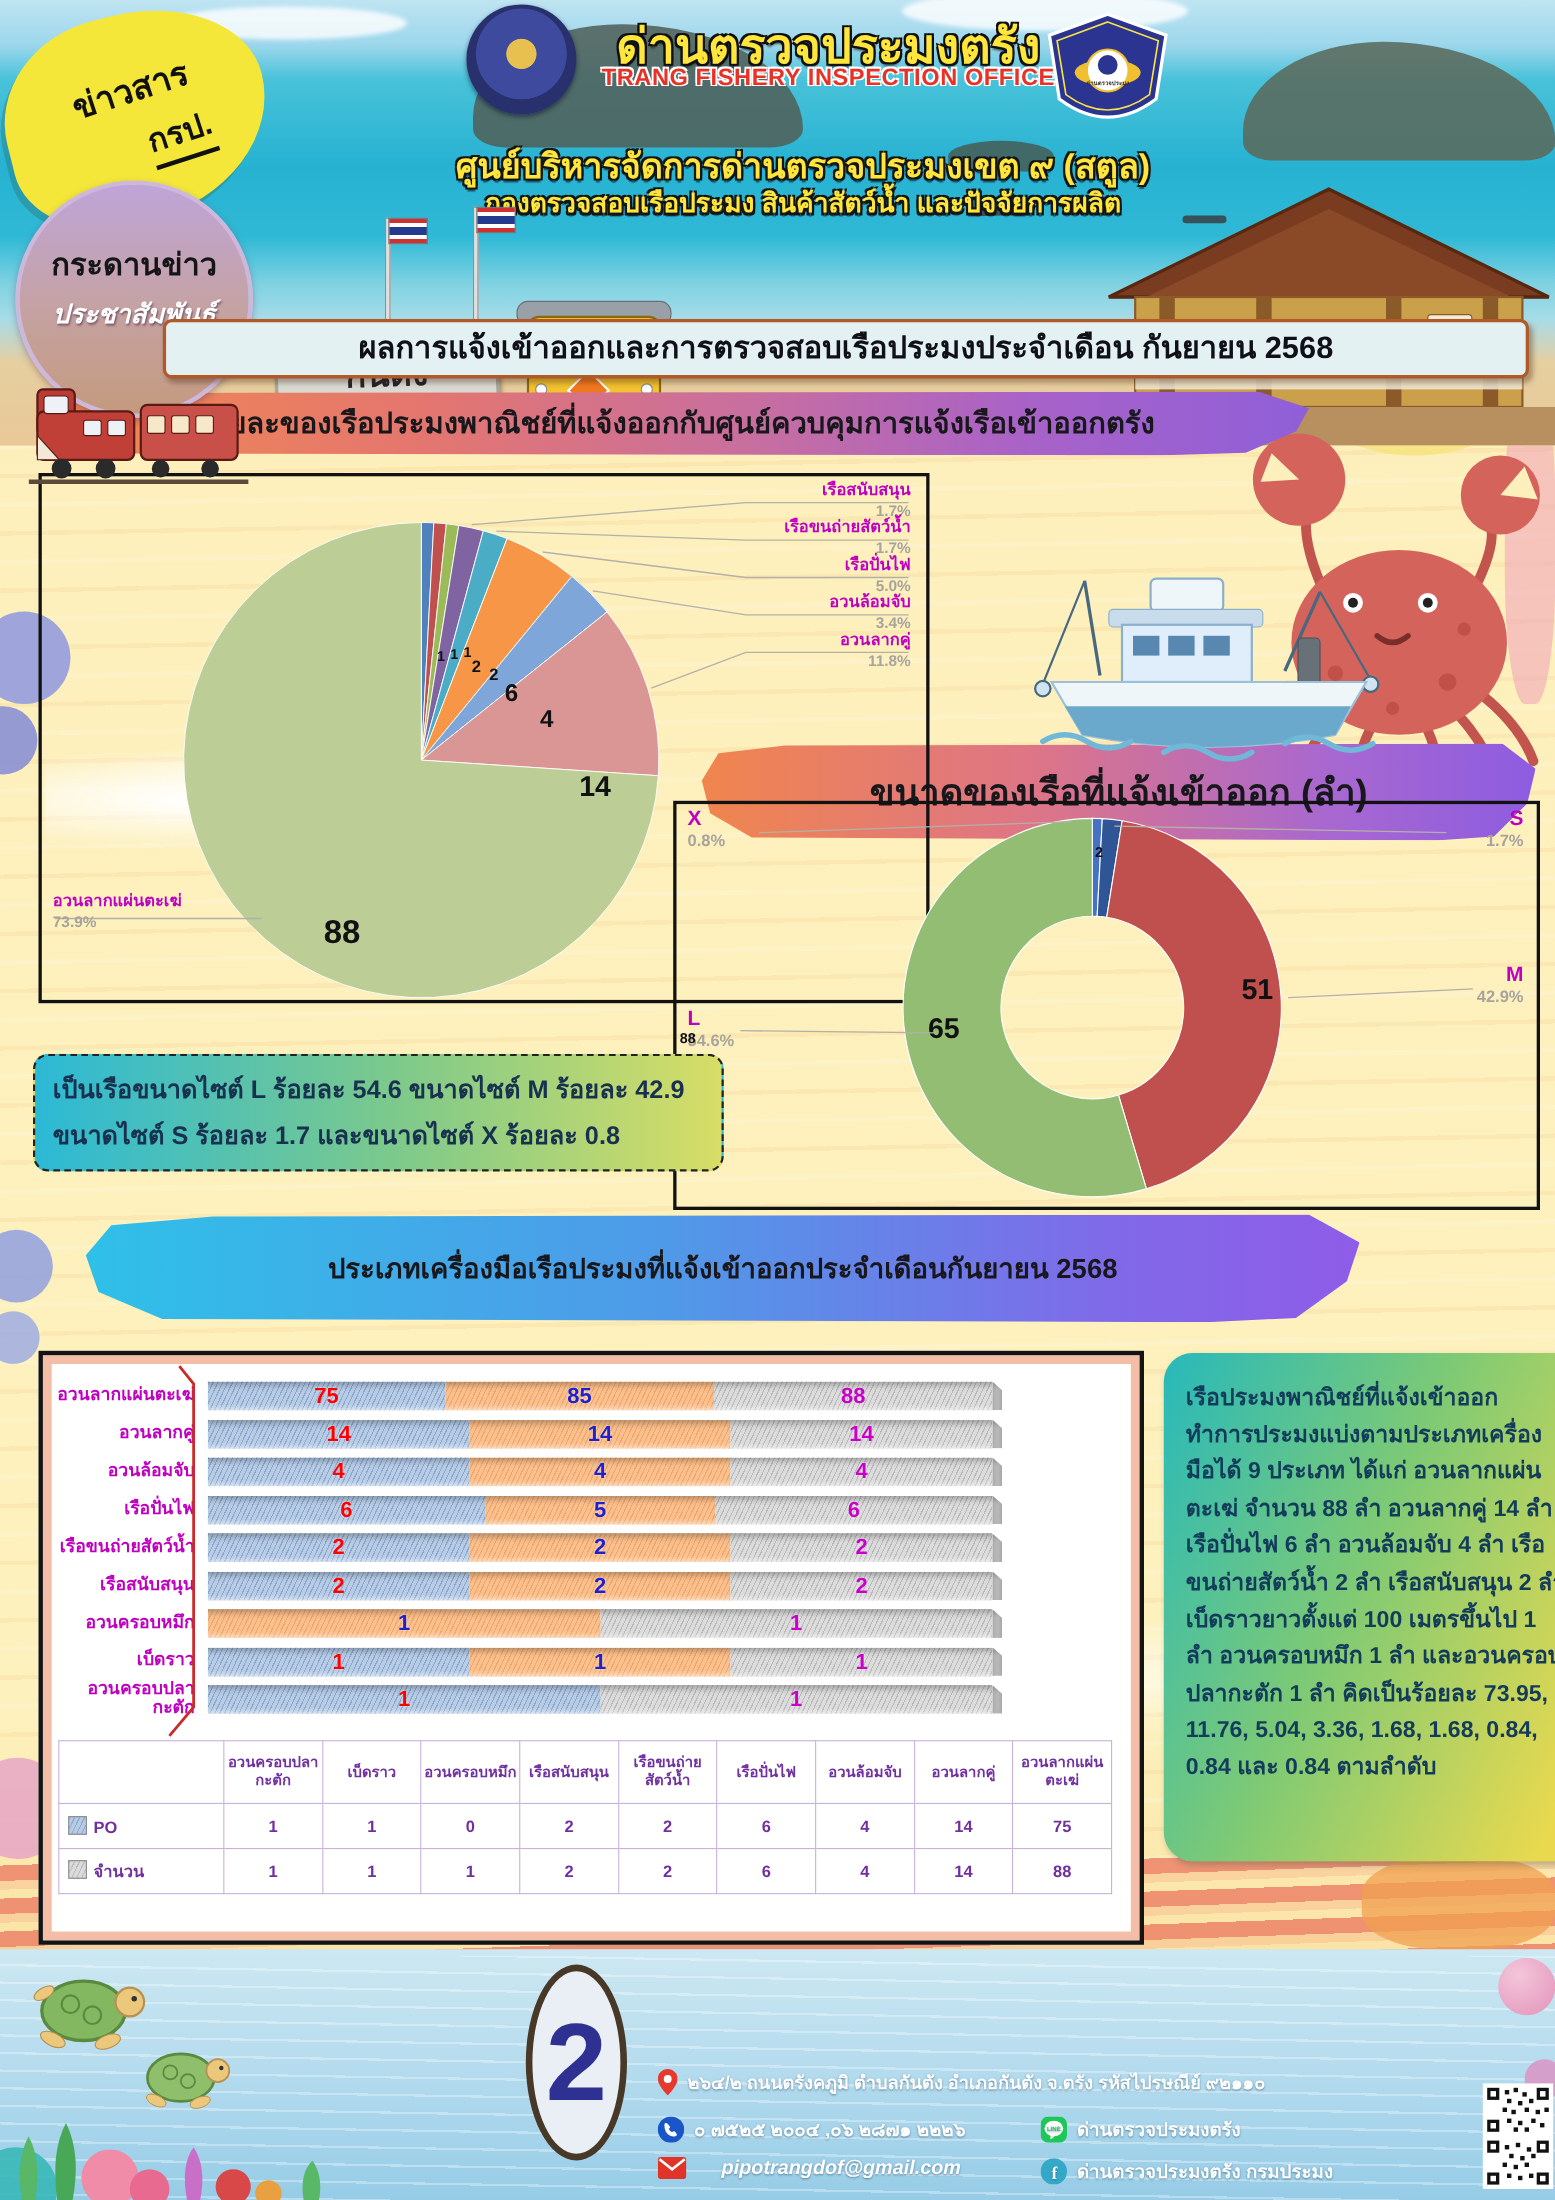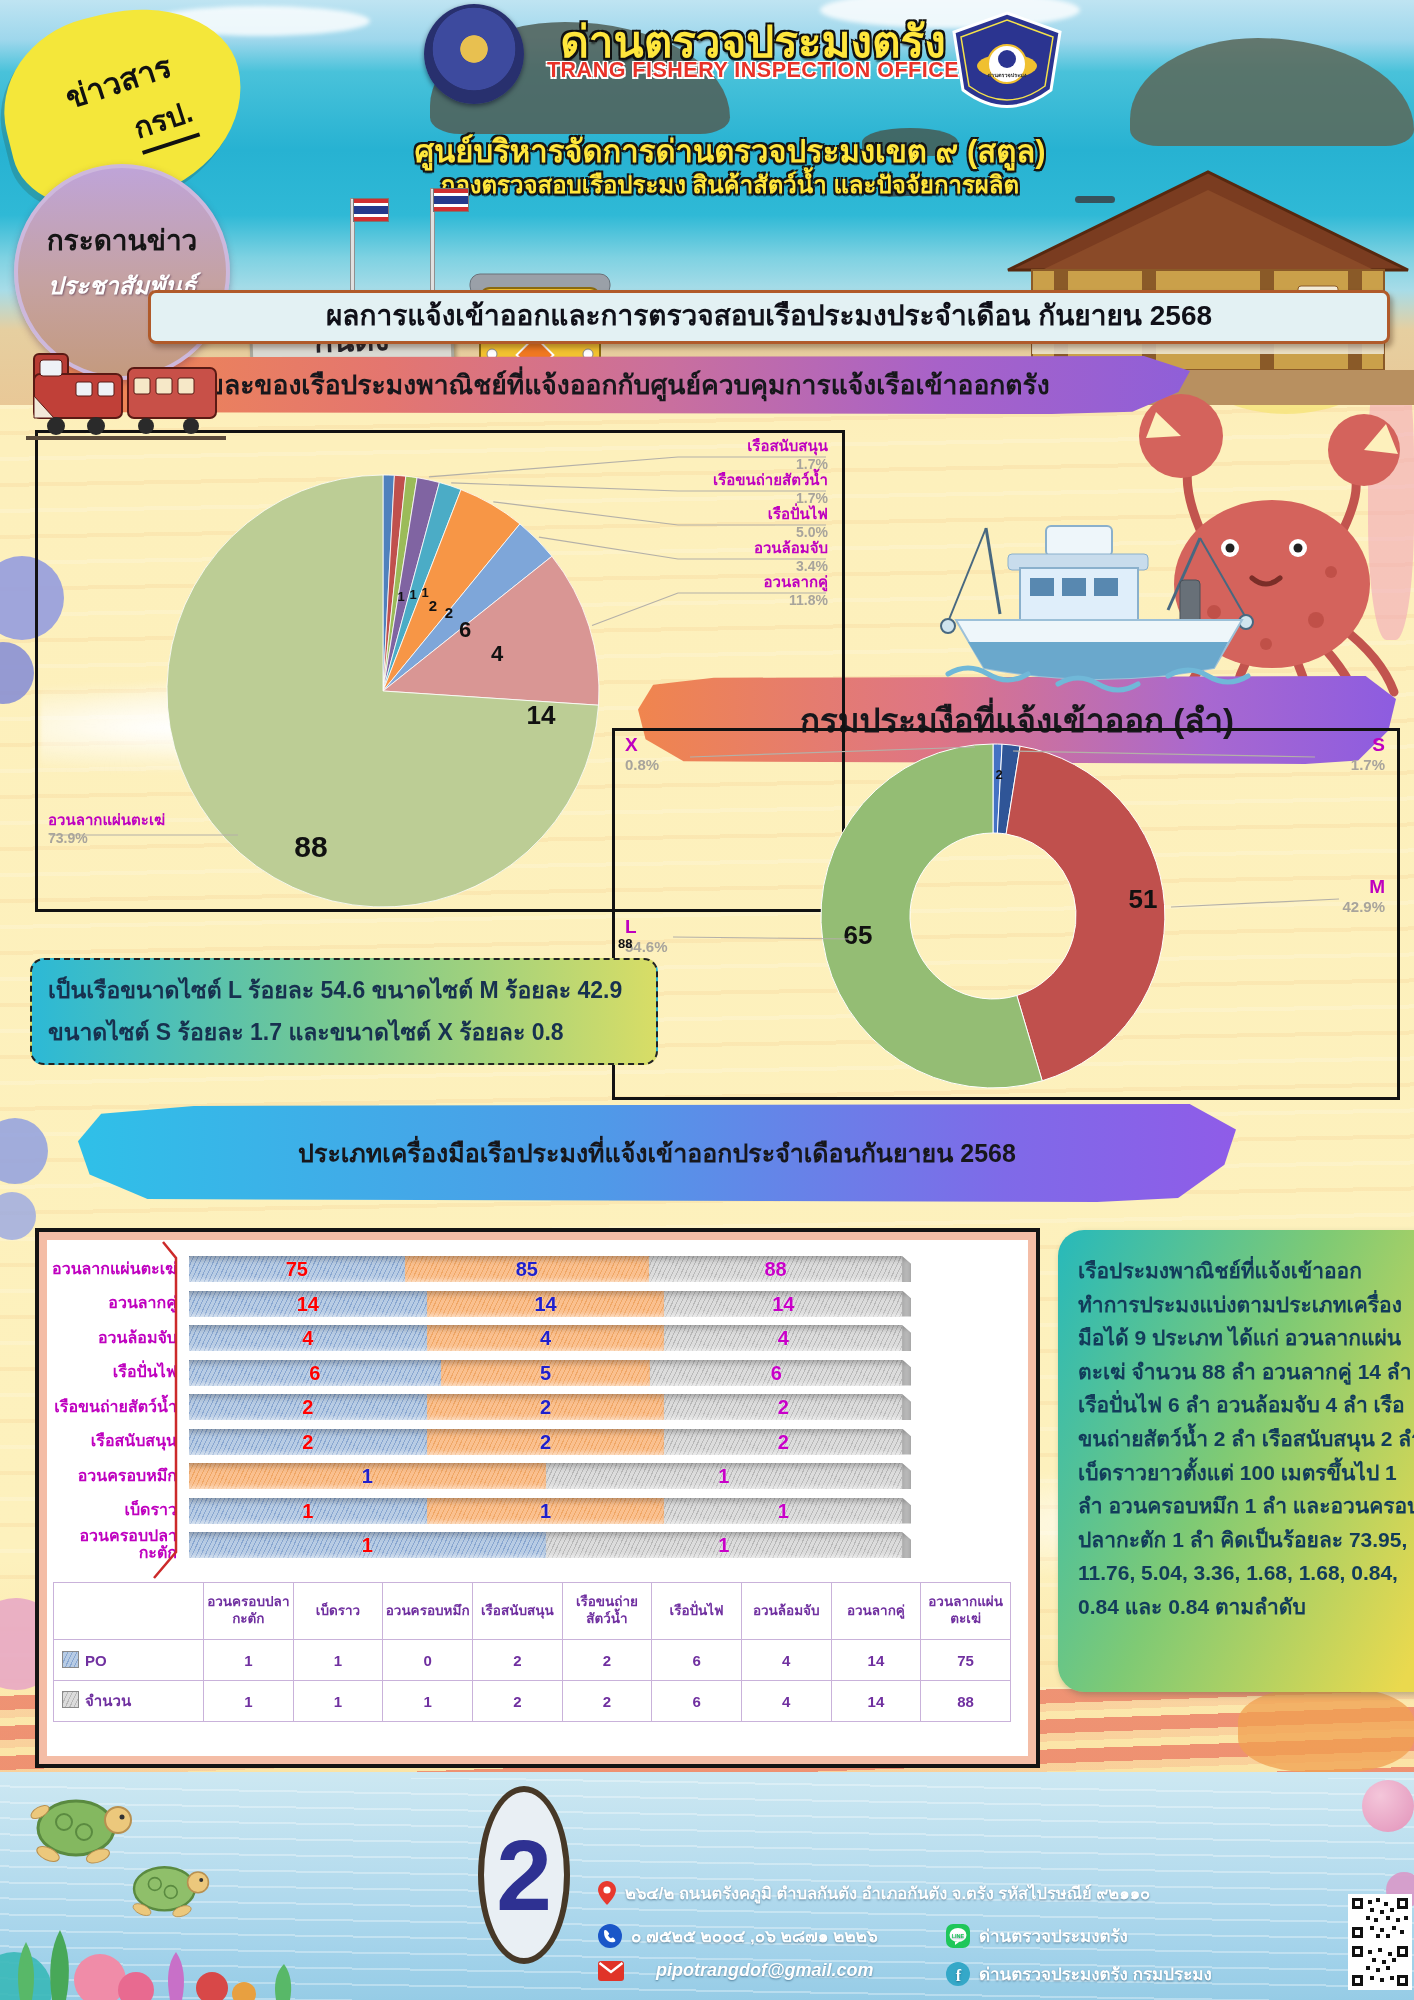--- a/index.html
+++ b/index.html
@@ -360,21 +360,21 @@
     <rect x="166" y="76" width="24" height="18" fill="#5888b0"></rect>
     <rect x="252" y="78" width="20" height="46" rx="4" fill="#687078" stroke="#485058"></rect>
     <path d="M28 118 L314 118 L286 166 Q170 188 56 166 Z" fill="#eef6fa" stroke="#9cc0d8" stroke-width="2"></path>
     <path d="M40 140 L300 140 L286 166 Q170 188 56 166 Z" fill="#6aa8cc"></path>
     <path d="M20 172 Q40 160 60 172 T100 172" stroke="#70b8d8" stroke-width="5" fill="none" stroke-linecap="round"></path>
     <path d="M130 182 Q150 170 170 182 T210 182" stroke="#70b8d8" stroke-width="5" fill="none" stroke-linecap="round"></path>
     <path d="M240 174 Q260 162 280 174 T320 174" stroke="#70b8d8" stroke-width="5" fill="none" stroke-linecap="round"></path>
   </svg>
 
   <div class="abs brush brush2">
-    <span class="brush-text">กรมประมงือที่แจ้งเข้าออก (ลำ)</span>
+    <span class="brush-text">ขนาดของเรือที่แจ้งเข้าออก (ลำ)</span>
   </div>
 
   <div class="abs donut-box">
     <svg id="donut-svg" width="782" height="366" viewBox="0 0 782 366">
         <path d="M378.0,13.0 A172,172 0 0 1 387.1,13.2 L382.4,102.1 A83,83 0 0 0 378.0,102.0 Z" fill="#4472c4" stroke="#fff" stroke-width="1"></path>
         <text x="366" y="44" font-size="13" font-weight="bold" fill="#111" text-anchor="middle">1</text>
         <path d="M387.1,13.2 A172,172 0 0 1 405.1,15.2 L391.1,103.0 A83,83 0 0 0 382.4,102.1 Z" fill="#2f5597" stroke="#fff" stroke-width="1"></path>
         <text x="384" y="48" font-size="13" font-weight="bold" fill="#111" text-anchor="middle">2</text>
         <path d="M405.1,15.2 A172,172 0 0 1 427.2,349.8 L401.8,264.5 A83,83 0 0 0 391.1,103.0 Z" fill="#c0504d" stroke="#fff" stroke-width="1"></path>
         <text x="528" y="177" font-size="26" font-weight="bold" fill="#111" text-anchor="middle">51</text>

